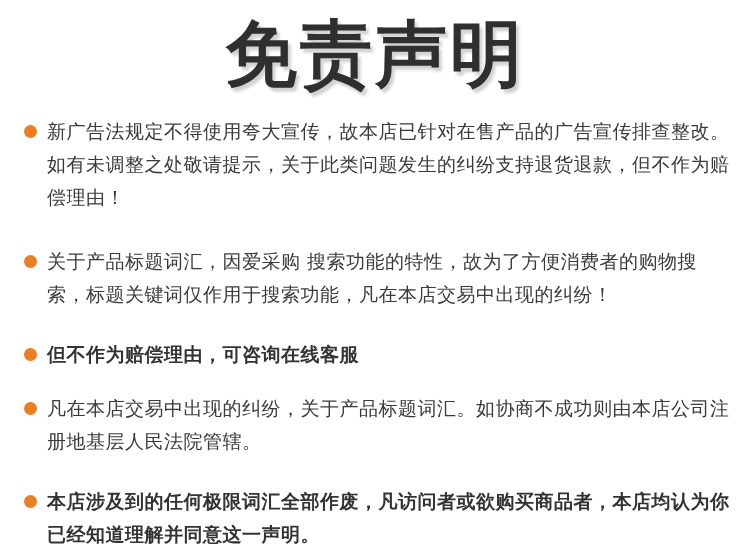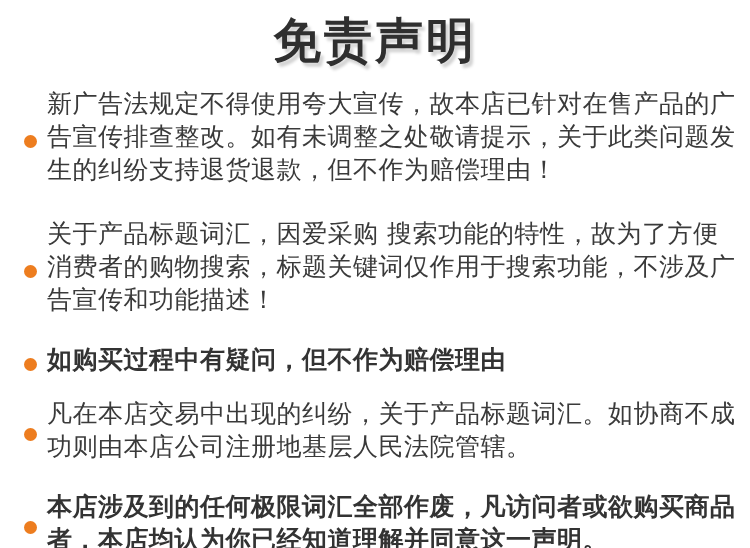--- a/index.html
+++ b/index.html
@@ -10,36 +10,36 @@
   }
   .page {
     width: 750px;
     height: 548px;
     background: #ffffff;
     padding: 12px 0 0 0;
     overflow: hidden;
   }
   .title {
     text-align: center;
-    font-size: 48px;
+    font-size: 72px;
     line-height: 1.18;
     font-weight: 900;
     color: #2f2f2f;
     letter-spacing: 3px;
     text-shadow: 3px 4px 3px rgba(0,0,0,0.18);
     margin-bottom: 18px;
   }
   .list {
     padding: 0 14px 0 24px;
   }
   .item {
     display: flex;
-    align-items: center;
+    align-items: flex-start;
     color: #3a3a3a;
-    font-size: 25px;
+    font-size: 19px;
     line-height: 33px;
     letter-spacing: 0.5px;
   }
   .item .bullet {
     flex: 0 0 auto;
     width: 13px;
     height: 13px;
     border-radius: 50%;
     margin: 10px 10px 0 0;
   }
@@ -58,26 +58,26 @@
 
   <div class="list">
 
     <div class="item mb-lg">
       <span class="bullet" style="background: rgb(237, 125, 31);"></span>
       <span class="text">新广告法规定不得使用夸大宣传，故本店已针对在售产品的广告宣传排查整改。如有未调整之处敬请提示，关于此类问题发生的纠纷支持退货退款，但不作为赔偿理由！</span>
     </div>
 
     <div class="item mb-md">
       <span class="bullet" style="background: rgb(237, 125, 31);"></span>
-      <span class="text">关于产品标题词汇，因爱采购 搜索功能的特性，故为了方便消费者的购物搜索，标题关键词仅作用于搜索功能，不涉及广告宣传和功能描述！</span>
+      <span class="text">关于产品标题词汇，因爱采购 搜索功能的特性，故为了方便消费者的购物搜索，标题关键词仅作用于搜索功能，凡在本店交易中出现的纠纷！</span>
     </div>
 
     <div class="item bold mb-sm">
       <span class="bullet" style="background: rgb(237, 125, 31);"></span>
-      <span class="text">如购买过程中有疑问，但不作为赔偿理由</span>
+      <span class="text">但不作为赔偿理由，可咨询在线客服</span>
     </div>
 
     <div class="item mb-md">
       <span class="bullet" style="background: rgb(237, 125, 31);"></span>
       <span class="text">凡在本店交易中出现的纠纷，关于产品标题词汇。如协商不成功则由本店公司注册地基层人民法院管辖。</span>
     </div>
 
     <div class="item bold">
       <span class="bullet" style="background: rgb(237, 125, 31);"></span>
       <span class="text">本店涉及到的任何极限词汇全部作废，凡访问者或欲购买商品者，本店均认为你已经知道理解并同意这一声明。</span>

